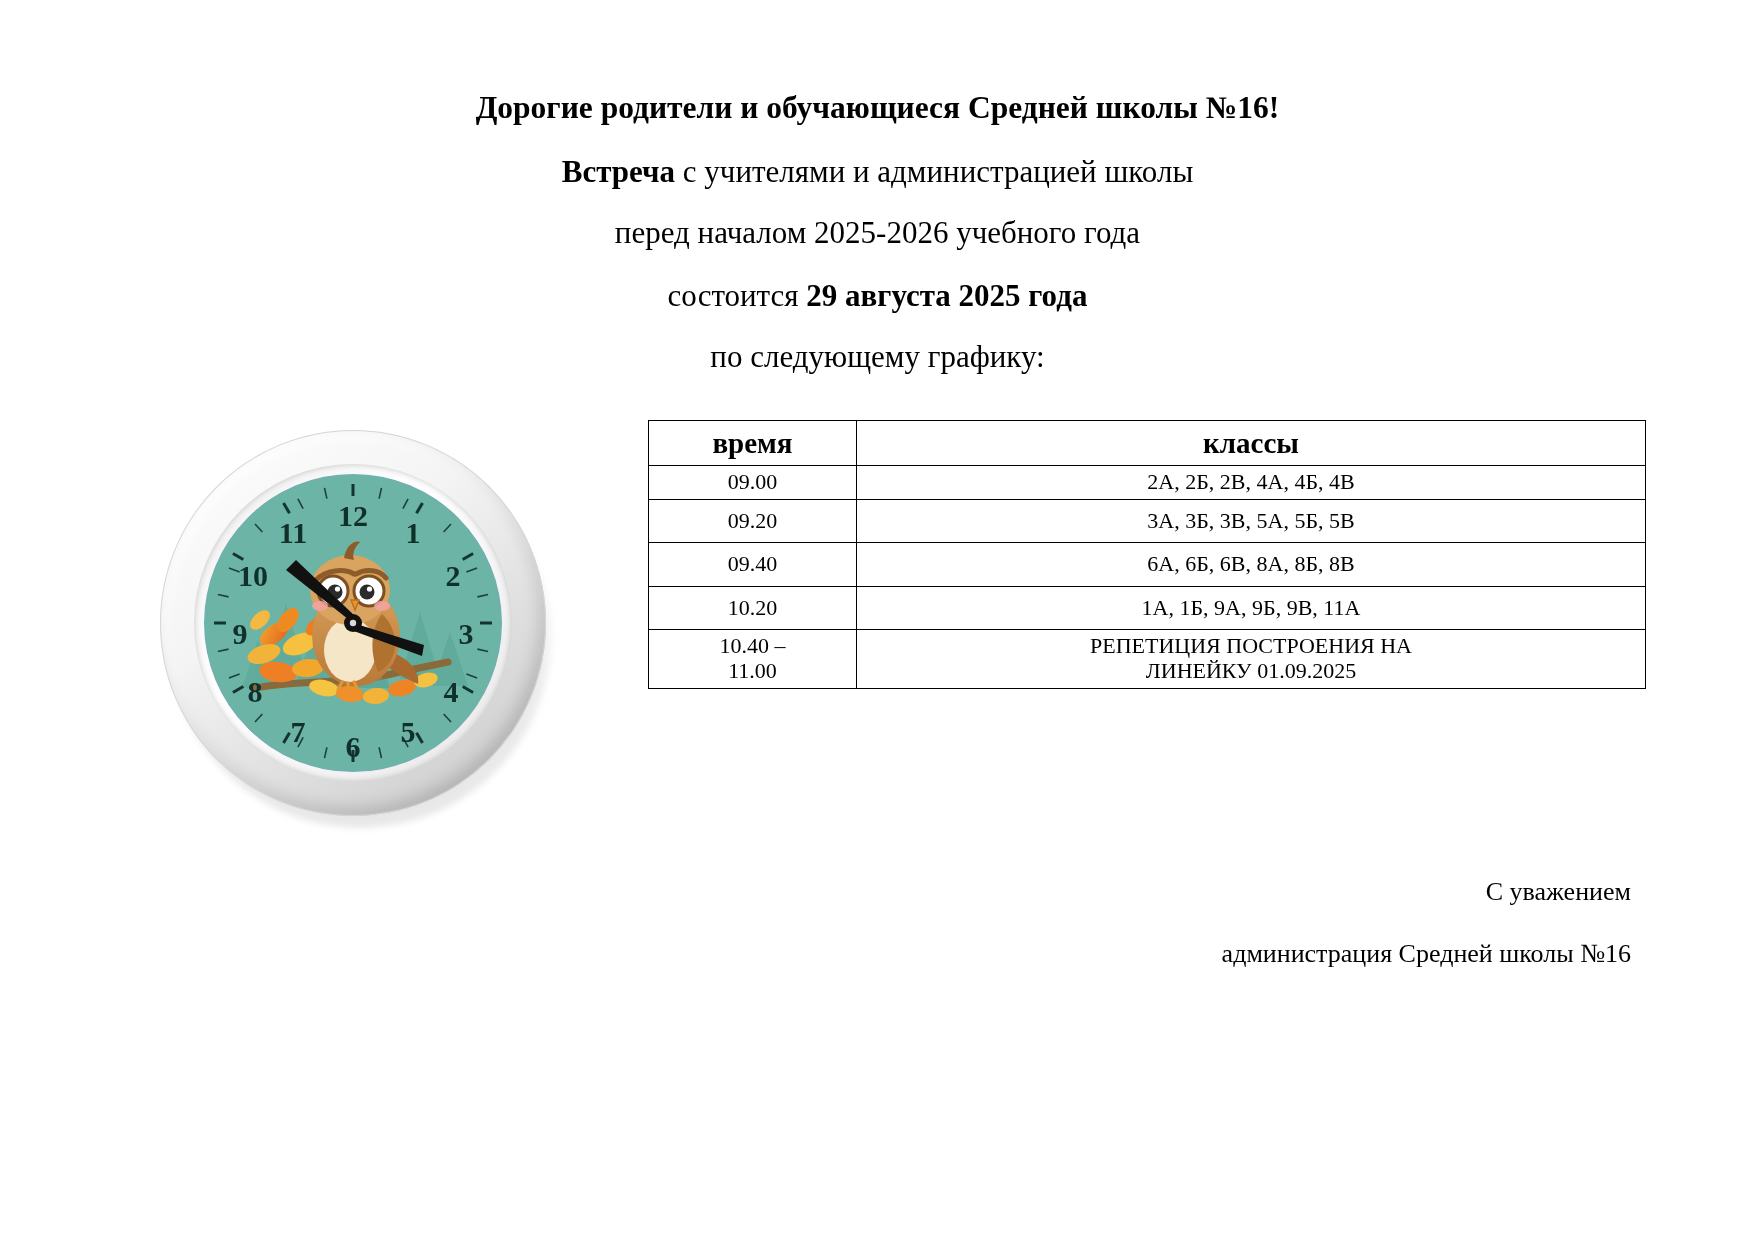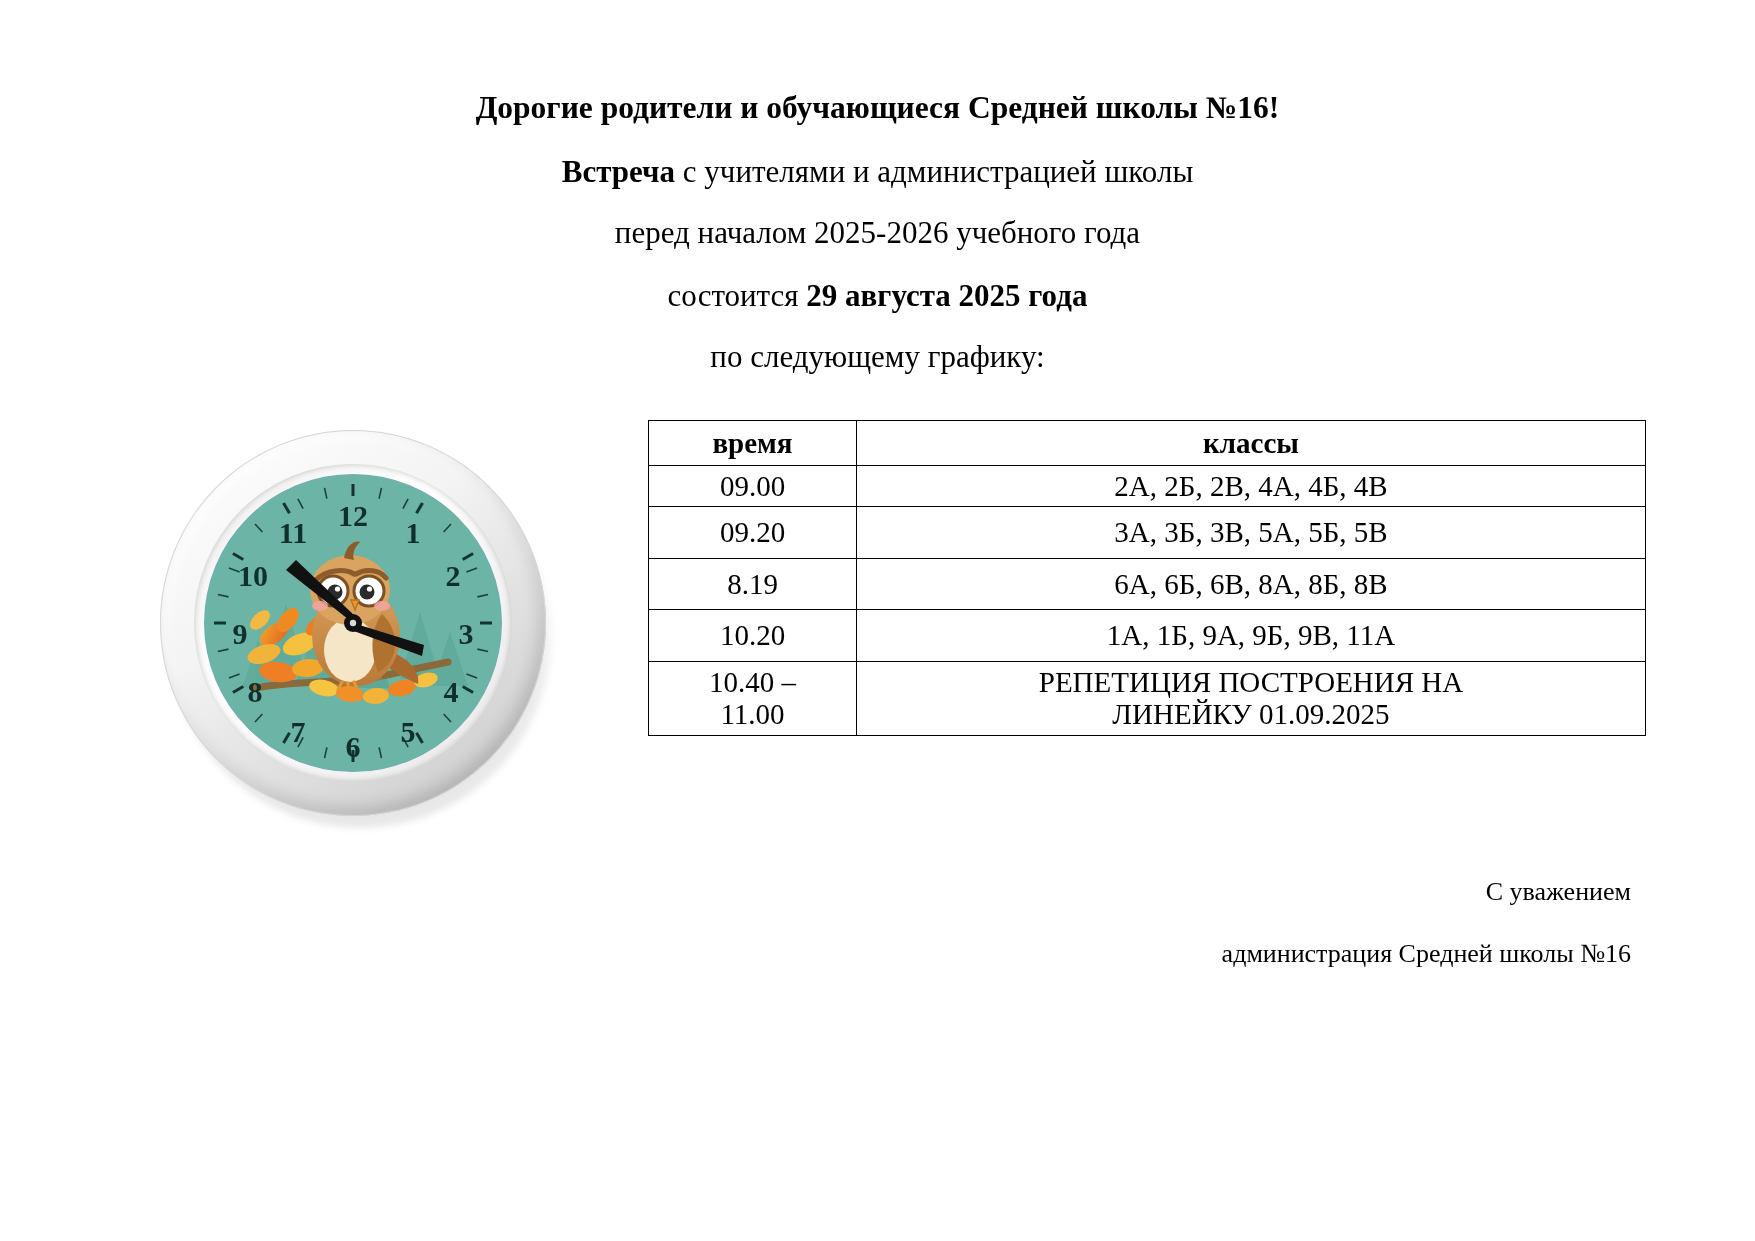--- a/index.html
+++ b/index.html
@@ -106,21 +106,21 @@
     width: 998px;
   }
   table.schedule {
     border-collapse: collapse;
     width: 998px;
     table-layout: fixed;
   }
   table.schedule td, table.schedule th {
     border: 1px solid #000000;
     text-align: center;
-    font-size: 29px;
+    font-size: 22px;
     line-height: 1.12;
     padding: 3px 4px;
     font-weight: normal;
   }
   table.schedule th {
     font-weight: bold;
     font-size: 29px;
     padding: 6px 4px;
   }
   table.schedule .col-time { width: 208px; }
@@ -319,21 +319,21 @@
         <tbody>
           <tr>
             <td class="time-cell">09.00</td>
             <td>2А, 2Б, 2В, 4А, 4Б, 4В</td>
           </tr>
           <tr class="tall">
             <td class="time-cell">09.20</td>
             <td>3А, 3Б, 3В, 5А, 5Б, 5В</td>
           </tr>
           <tr class="tall">
-            <td class="time-cell">8.19</td>
+            <td class="time-cell">09.40</td>
             <td>6А, 6Б, 6В, 8А, 8Б, 8В</td>
           </tr>
           <tr class="tall">
             <td class="time-cell">10.20</td>
             <td>1А, 1Б, 9А, 9Б, 9В, 11А</td>
           </tr>
           <tr class="last">
             <td class="time-cell">
               <div>10.40 –</div>
               <div>11.00</div>

